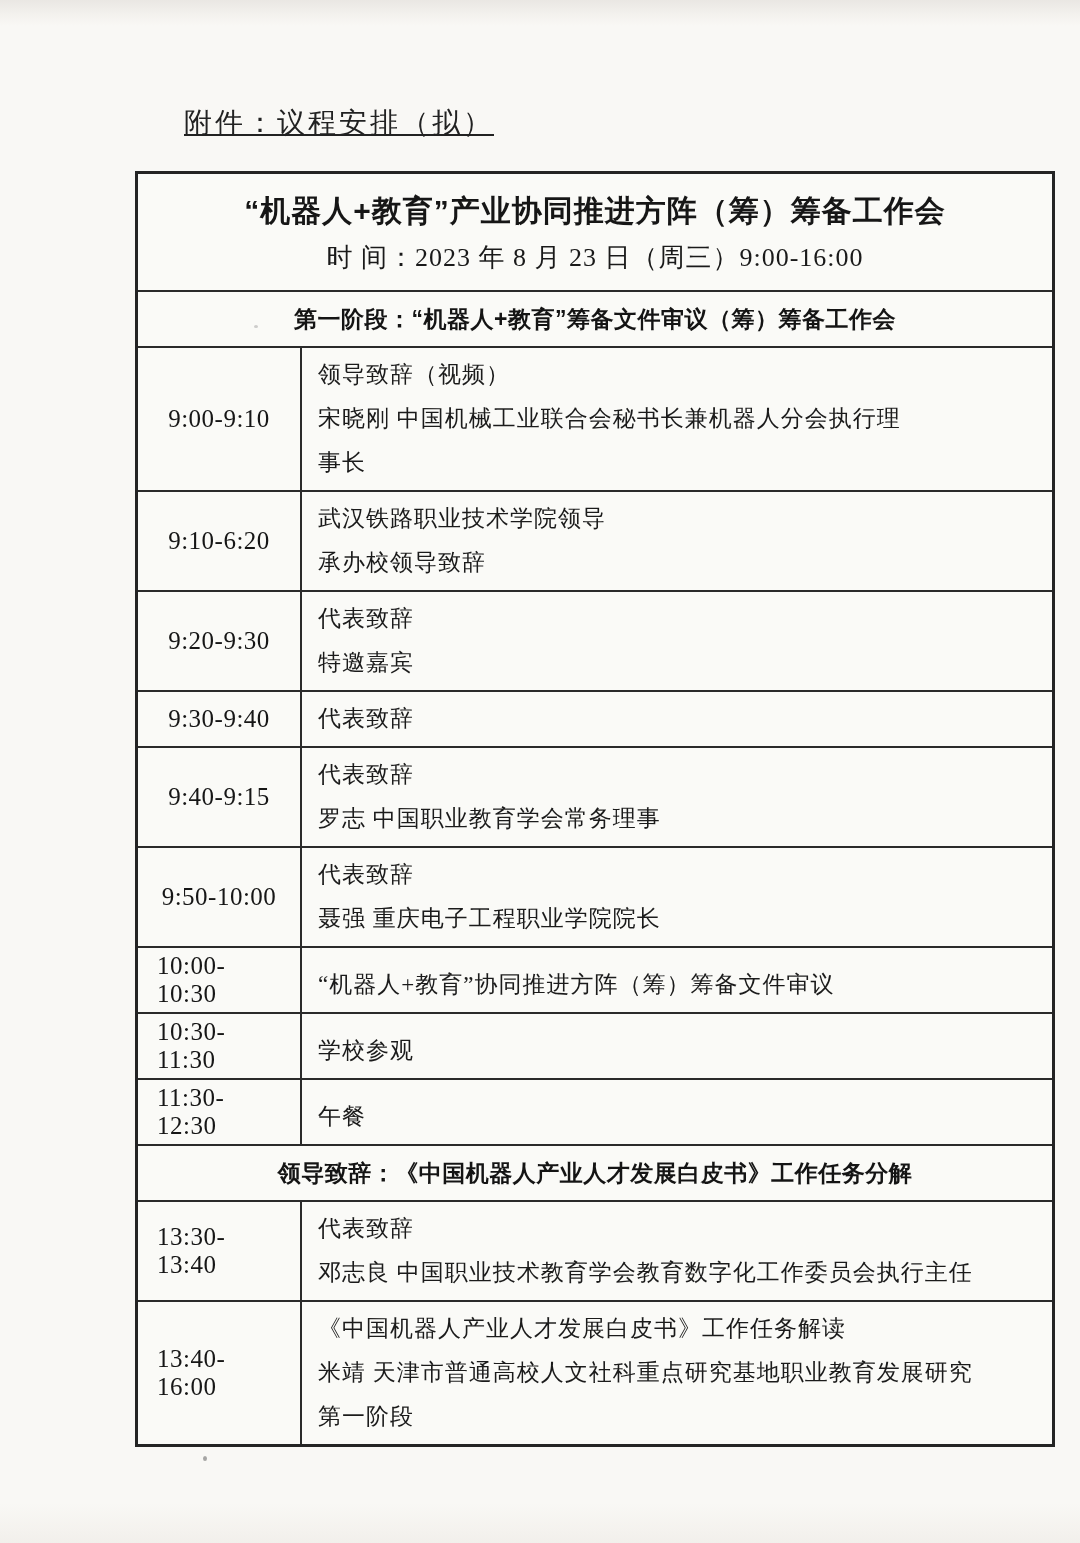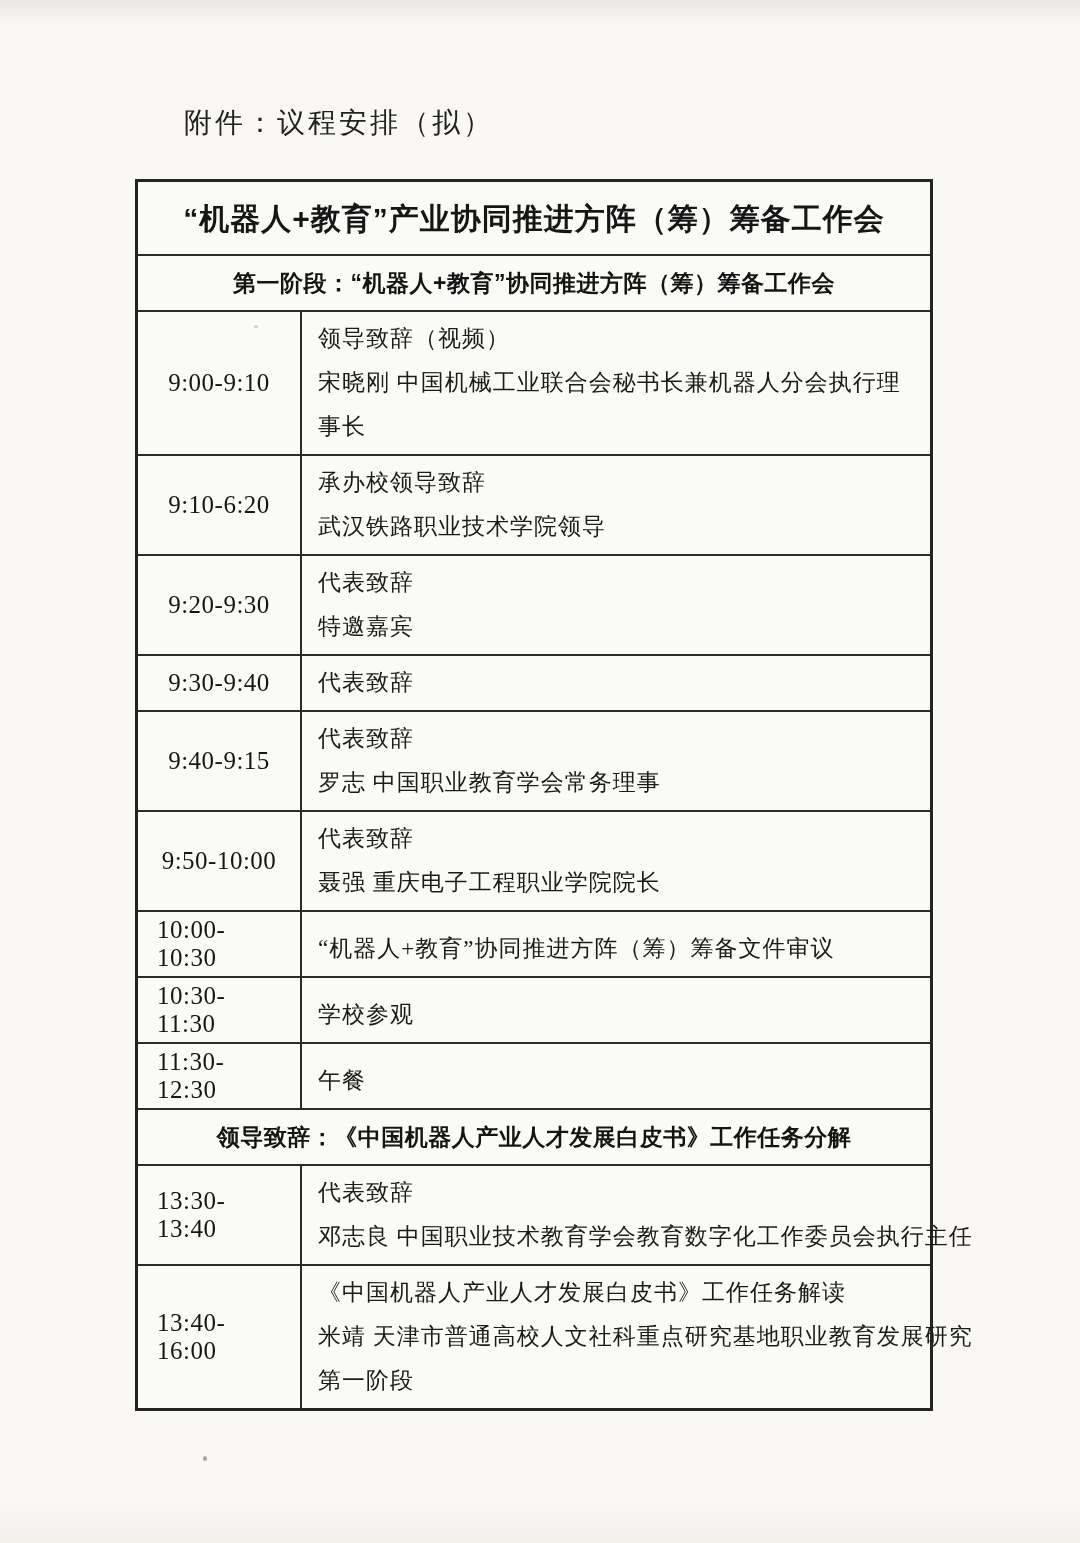--- a/index.html
+++ b/index.html
@@ -21,29 +21,28 @@
     position: absolute; left: 0; bottom: 0; width: 1080px; height: 40px;
     background: linear-gradient(0deg, #efece7 0%, rgba(249,248,245,0) 100%);
     opacity: .7;
   }
   .speck { position: absolute; background: #8a8a88; border-radius: 50%; }
   .speck.s1 { left: 254px; top: 325px; width: 4px; height: 3px; opacity: .55; }
   .speck.s2 { left: 203px; top: 1456px; width: 4px; height: 5px; opacity: .75; }
 
   .attachment-line {
     position: absolute; left: 184px; top: 104px;
-    font-size: 28px; letter-spacing: 3px; color: #222;
+    font-size: 28px; letter-spacing: 3px; color: #222; text-decoration: underline;
   }
 
   .agenda-table {
     position: absolute; left: 135px; top: 171px;
-    width: 798px; box-sizing: border-box;
+    width: 920px; box-sizing: border-box;
     border: 3px solid #242424;
     background: rgba(255,255,255,0.25);
-    margin-top: 8px;
   }
 
   .table-head {
     box-sizing: border-box;
     padding: 12px 10px 10px 10px;
     text-align: center;
   }
   .table-title {
     font-family: "Liberation Sans", "DejaVu Sans", sans-serif;
     font-weight: bold; font-size: 30px; letter-spacing: 1px;
@@ -92,36 +91,37 @@
 <div class="scan-top"></div>
 <div class="scan-bottom"></div>
 <div class="speck s1"></div>
 <div class="speck s2"></div>
 
 <div class="attachment-line">附件：议程安排（拟）</div>
 
 <div class="agenda-table">
   <div class="table-head">
     <div class="table-title">“机器人+教育”产业协同推进方阵（筹）筹备工作会</div>
+    <div class="table-time">时 间：2023 年 8 月 23 日（周三）9:00-16:00</div>
   </div>
   <div id="agenda-body">
-      <div class="section-header">第一阶段：“机器人+教育”协同推进方阵（筹）筹备工作会</div>
+      <div class="section-header">第一阶段：“机器人+教育”筹备文件审议（筹）筹备工作会</div>
       <div class="row">
         <div class="time-cell">9:00-9:10</div>
         <div class="content-cell">
           <div class="content-line">领导致辞（视频）</div>
           <div class="content-line">宋晓刚 中国机械工业联合会秘书长兼机器人分会执行理</div>
           <div class="content-line">事长</div>
         </div>
       </div>
       <div class="row">
         <div class="time-cell">9:10-6:20</div>
         <div class="content-cell">
+          <div class="content-line">武汉铁路职业技术学院领导</div>
           <div class="content-line">承办校领导致辞</div>
-          <div class="content-line">武汉铁路职业技术学院领导</div>
         </div>
       </div>
       <div class="row">
         <div class="time-cell">9:20-9:30</div>
         <div class="content-cell">
           <div class="content-line">代表致辞</div>
           <div class="content-line">特邀嘉宾</div>
         </div>
       </div>
       <div class="row">

